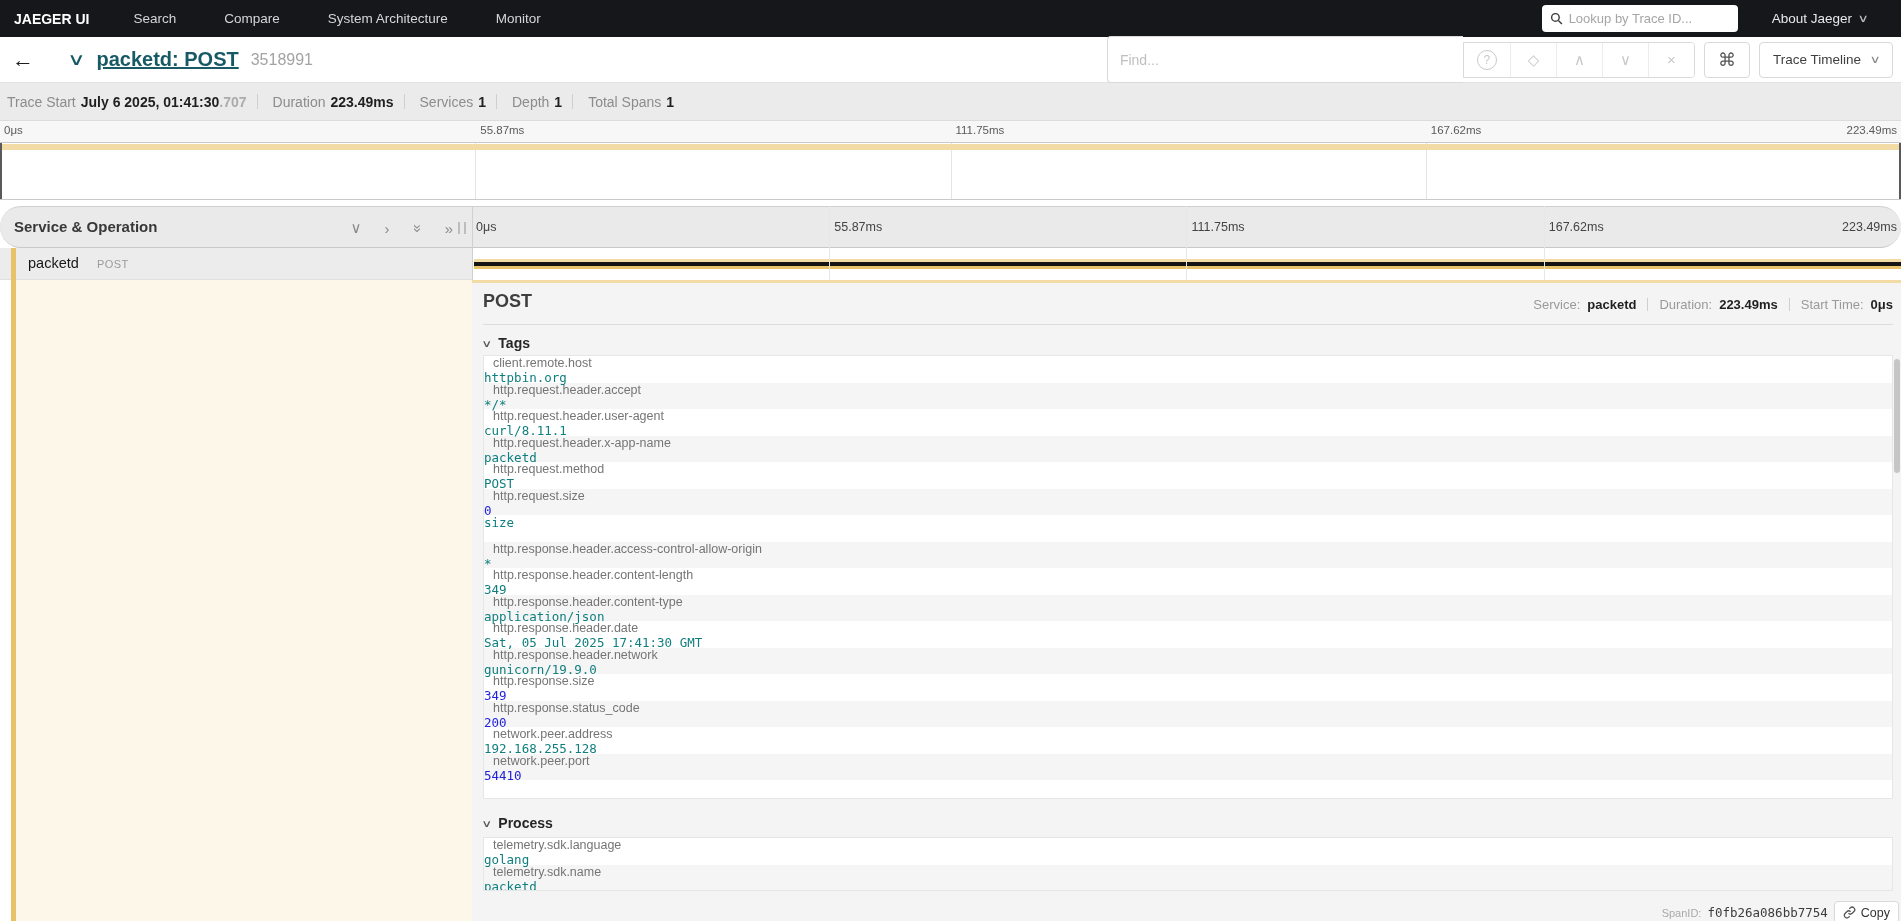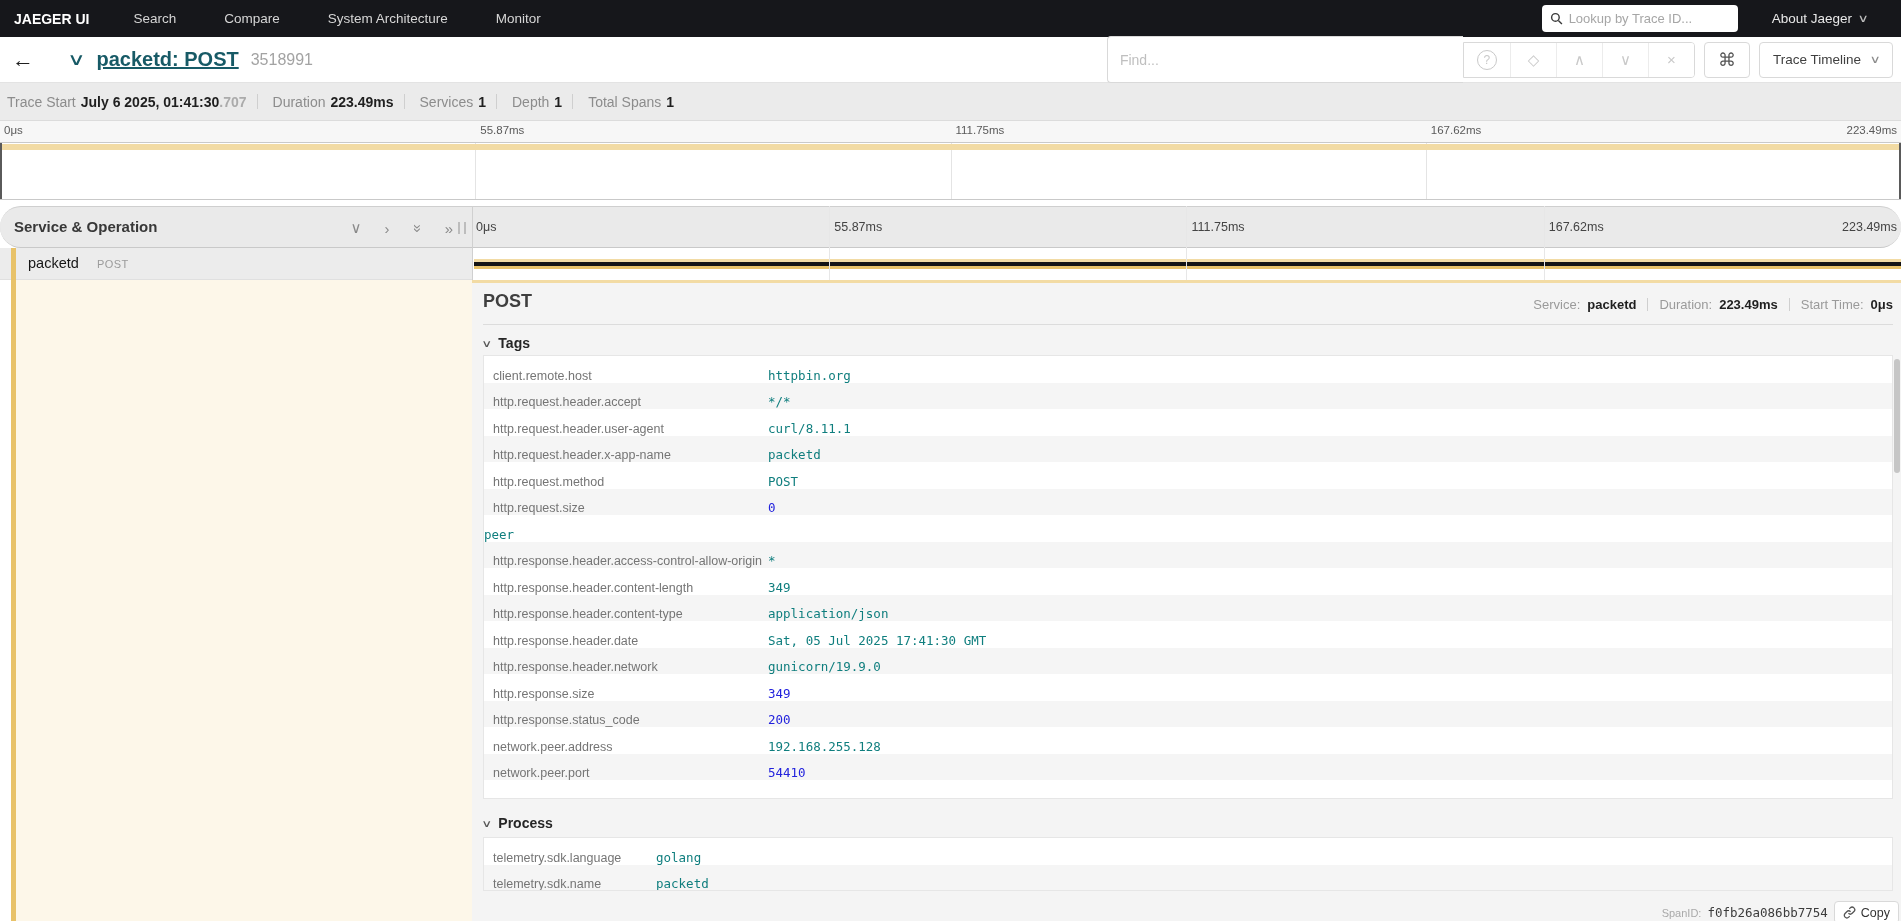--- a/index.html
+++ b/index.html
@@ -83,21 +83,21 @@
   .d-head{position:absolute;left:11px;right:8px;top:8px;height:28px;}
   .d-title{font-size:18px;font-weight:bold;color:#3f3f3f;}
   .d-meta{position:absolute;right:0;top:6px;font-size:13px;color:#9a9a9a;display:flex;align-items:center;gap:7px;}
   .d-meta b{color:#1f1f1f;}
   .d-meta .sum-sep{height:13px;margin:0 4px;}
   .d-rule{position:absolute;left:11px;right:8px;top:41px;height:1px;background:#dcdcdc;}
   .sec-head{position:absolute;left:11px;display:flex;align-items:center;gap:8px;cursor:pointer;}
   .sec-chev{font-size:10px;color:#555;transform:scaleX(1.5);}
   .sec-title{font-size:14px;font-weight:bold;color:#262626;}
   .kv-table{position:absolute;left:11px;right:8px;background:#fff;border:1px solid #e6e6e6;overflow:hidden;}
-  .kv-row{display:flex;height:26.5px;align-items:flex-end;}
+  .kv-row{display:flex;height:26.5px;align-items:flex-start;flex-direction:column;}
   .kv-row:nth-child(even){background:#f5f5f5;}
   .kv-key{color:#757575;font-size:12.5px;padding-left:9px;flex:0 0 auto;}
   .tags-table .kv-key{width:284px;}
   .proc-table .kv-key{width:172px;}
   .kv-val{font-family:"DejaVu Sans Mono","Liberation Mono",monospace;font-size:12.5px;}
   .v-str{color:var(--str);}
   .v-num{color:var(--num);}
   #tags-head{top:52px;}
   #tags-table{top:72px;height:444px;}
   #proc-head{top:532px;}
@@ -273,21 +273,21 @@
       </div>
       <div class="kv-row">
         <span class="kv-key">http.request.method</span>
         <span class="kv-val v-str">POST</span>
       </div>
       <div class="kv-row">
         <span class="kv-key">http.request.size</span>
         <span class="kv-val v-num">0</span>
       </div>
       <div class="kv-row">
-        <span class="kv-val v-str">peer</span>
+        <span class="kv-val v-str">size</span>
       </div>
       <div class="kv-row">
         <span class="kv-key">http.response.header.access-control-allow-origin</span>
         <span class="kv-val v-str">*</span>
       </div>
       <div class="kv-row">
         <span class="kv-key">http.response.header.content-length</span>
         <span class="kv-val v-str">349</span>
       </div>
       <div class="kv-row">

